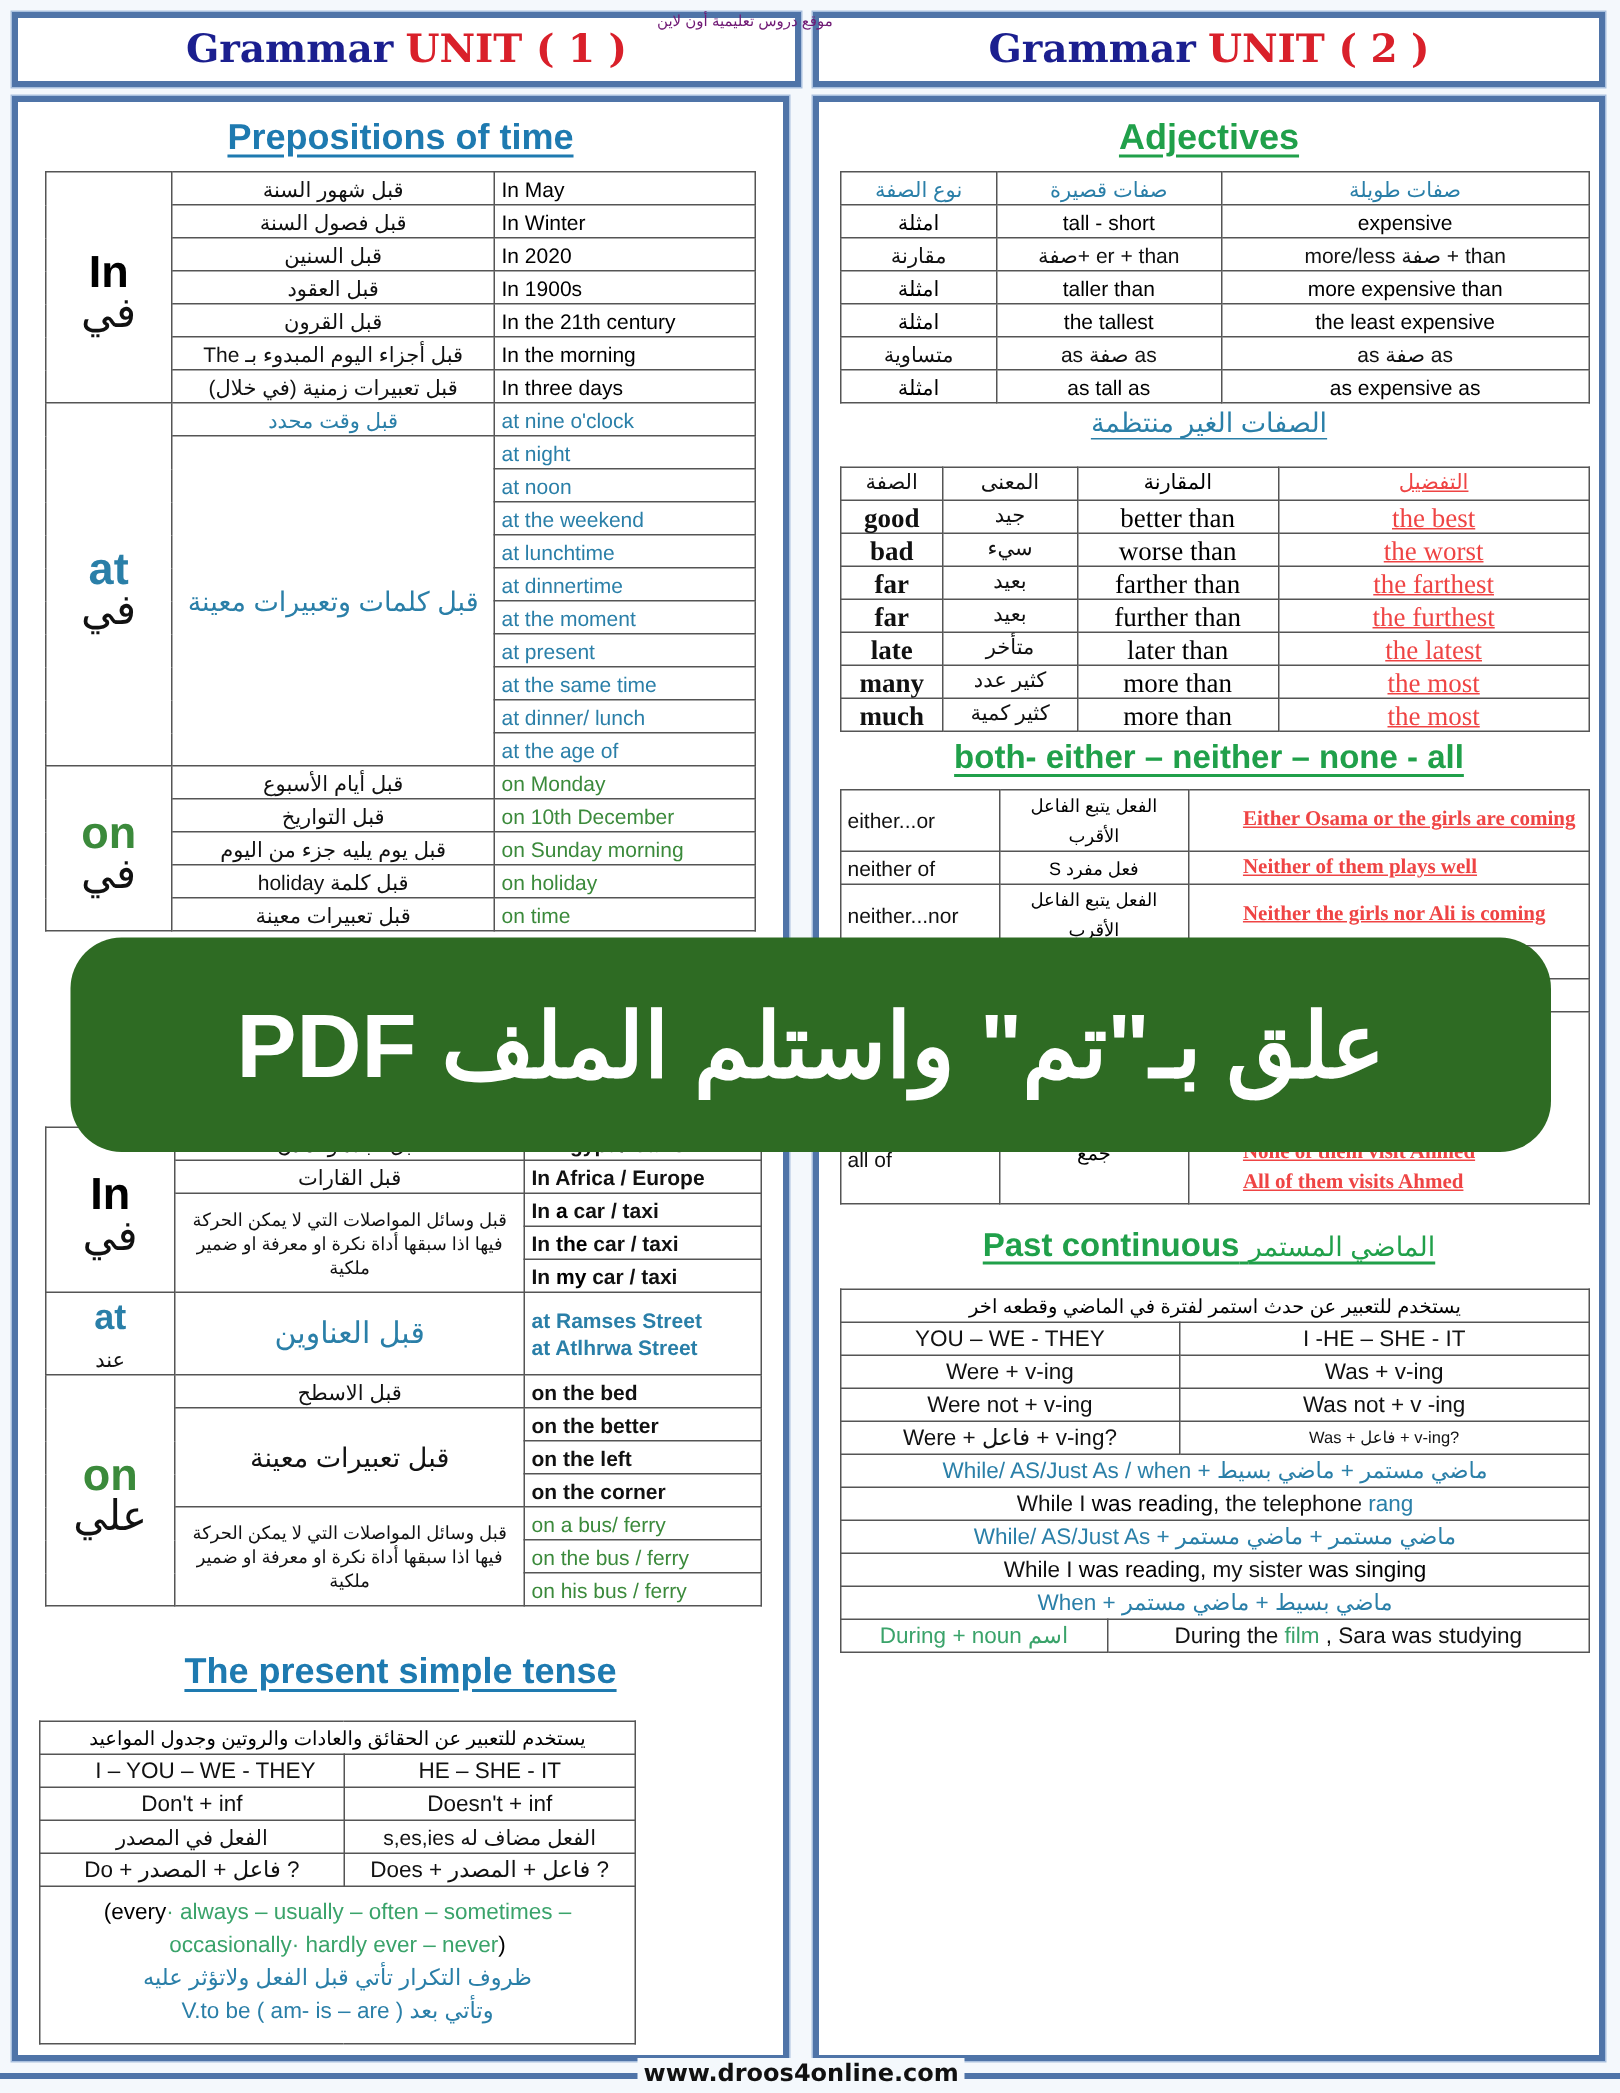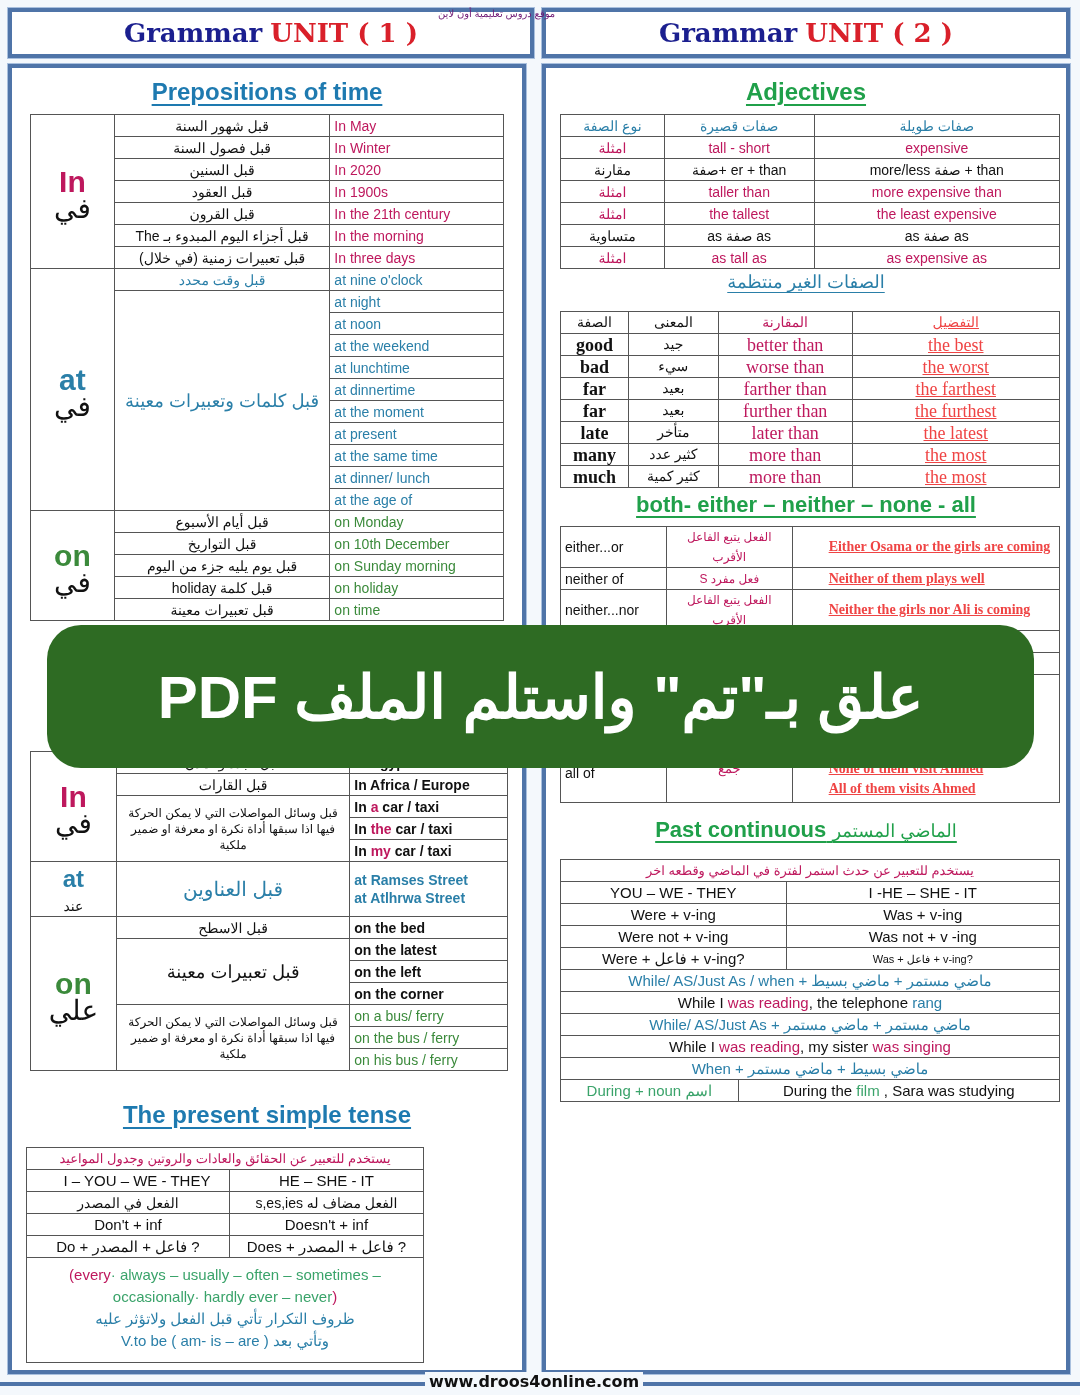--- a/index.html
+++ b/index.html
@@ -9,21 +9,21 @@
   .unit-head .red { color: #d9202a; margin-left: 8px; }
   .site-top { position: absolute; left: 438px; top: 8px; font-size: 10px; color: #701a75; direction: rtl; }
   .sec-title { text-align: center; font-weight: bold; font-size: 24px; text-decoration: underline; text-underline-offset: 4px; }
   .blue-title { color: #1e7ab0; }
   .green-title { color: #20a04a; }
   table { border-collapse: collapse; width: 100%; }
   td, th { border: 1.5px solid #555; padding: 0 4px; font-size: 14px; height: 22px; line-height: 20px; }
   .ar { direction: rtl; text-align: center; }
   .big-prep { font-size: 30px; font-weight: bold; text-align: center; line-height: 34px; }
   .big-ar { font-size: 28px; text-align: center; }
-  .red { color: #be185d; }
+  .red { color: #000000; }
   .teal { color: #2a7fa8; }
   .green { color: #3b8a3b; }
   .navy { color: #ef4444; text-decoration: underline; }
   .serif { font-family: "Liberation Serif", serif; padding-left: 36px; }
   .c { text-align: center; }
   .banner { position: absolute; left: 47px; top: 625px; width: 987px; height: 143px; background: #2e6b23; border-radius: 34px; display: flex; align-items: center; justify-content: center; color: #fff; font-weight: bold; font-size: 60px; direction: rtl; }
   .footer-url { position: absolute; left: 425px; top: 1372px; font-family: "DejaVu Sans", sans-serif; font-weight: bold; font-size: 16px; color: #111; background: #f4f8fc; padding: 0 4px; }
   .footer-line { position: absolute; left: 0; right: 0; top: 1382px; height: 4px; background: #4f74a8; }
 </style>
 </head>
@@ -192,21 +192,21 @@
         <tr>
           <td rowspan="7">
             <div class="big-prep green">on</div>
             <div class="big-ar">علي</div>
           </td>
           <td class="ar">قبل الاسطح</td>
           <td class="" style="font-weight:bold;">on the bed</td>
         </tr>
         <tr>
           <td rowspan="3" class="ar" style="font-size:18px;">قبل تعبيرات معينة</td>
-          <td class="" style="font-weight:bold;">on the latest</td>
+          <td class="" style="font-weight:bold;">on the better</td>
         </tr>
         <tr>
           <td class="" style="font-weight:bold;">on the left</td>
         </tr>
         <tr>
           <td class="" style="font-weight:bold;">on the corner</td>
         </tr>
         <tr>
           <td rowspan="3" class="ar" style="font-size:12px;line-height:16px;">قبل وسائل المواصلات التي لا يمكن الحركة فيها اذا سبقها أداة نكرة او معرفة او ضمير ملكية</td>
           <td class="green">on a bus/ ferry</td>
@@ -225,26 +225,26 @@
   <table style="width:398px;">
     <tbody>
       <tr>
           <td colspan="2" class="ar red" style="font-size:13px;">يستخدم للتعبير عن الحقائق والعادات والروتين وجدول المواعيد</td>
         </tr>
       <tr>
         <td class="c" style="font-size:15px;padding-left:22px;">I – YOU – WE - THEY</td>
         <td class="c" style="font-size:15px;">HE – SHE - IT</td>
       </tr>
       <tr>
+          <td class="c" style="font-size:15px;">Don't + inf</td>
+          <td class="c" style="font-size:15px;">Doesn't + inf</td>
+        </tr>
+      <tr>
           <td class="ar">الفعل في المصدر</td>
           <td class="ar">الفعل مضاف له s,es,ies</td>
-        </tr>
-      <tr>
-          <td class="c" style="font-size:15px;">Don't + inf</td>
-          <td class="c" style="font-size:15px;">Doesn't + inf</td>
         </tr>
       <tr>
           <td class="c" style="font-size:15px;">Do + فاعل + المصدر ?</td>
           <td class="c" style="font-size:15px;">Does + فاعل + المصدر ?</td>
         </tr>
       <tr>
           <td colspan="2" class="c" style="padding:6px 20px 10px;line-height:22px;font-size:15px;">
         <span class="red">(every</span><span style="color:#3aa36a;">· always – usually – often – sometimes – occasionally· hardly ever – never</span><span class="red">)</span><br>
         <span class="teal ar" style="display:block;">ظروف التكرار تأتي قبل الفعل ولاتؤثر عليه</span>
         <span class="teal ar" style="display:block;">وتأتي بعد V.to be ( am- is – are )</span>

